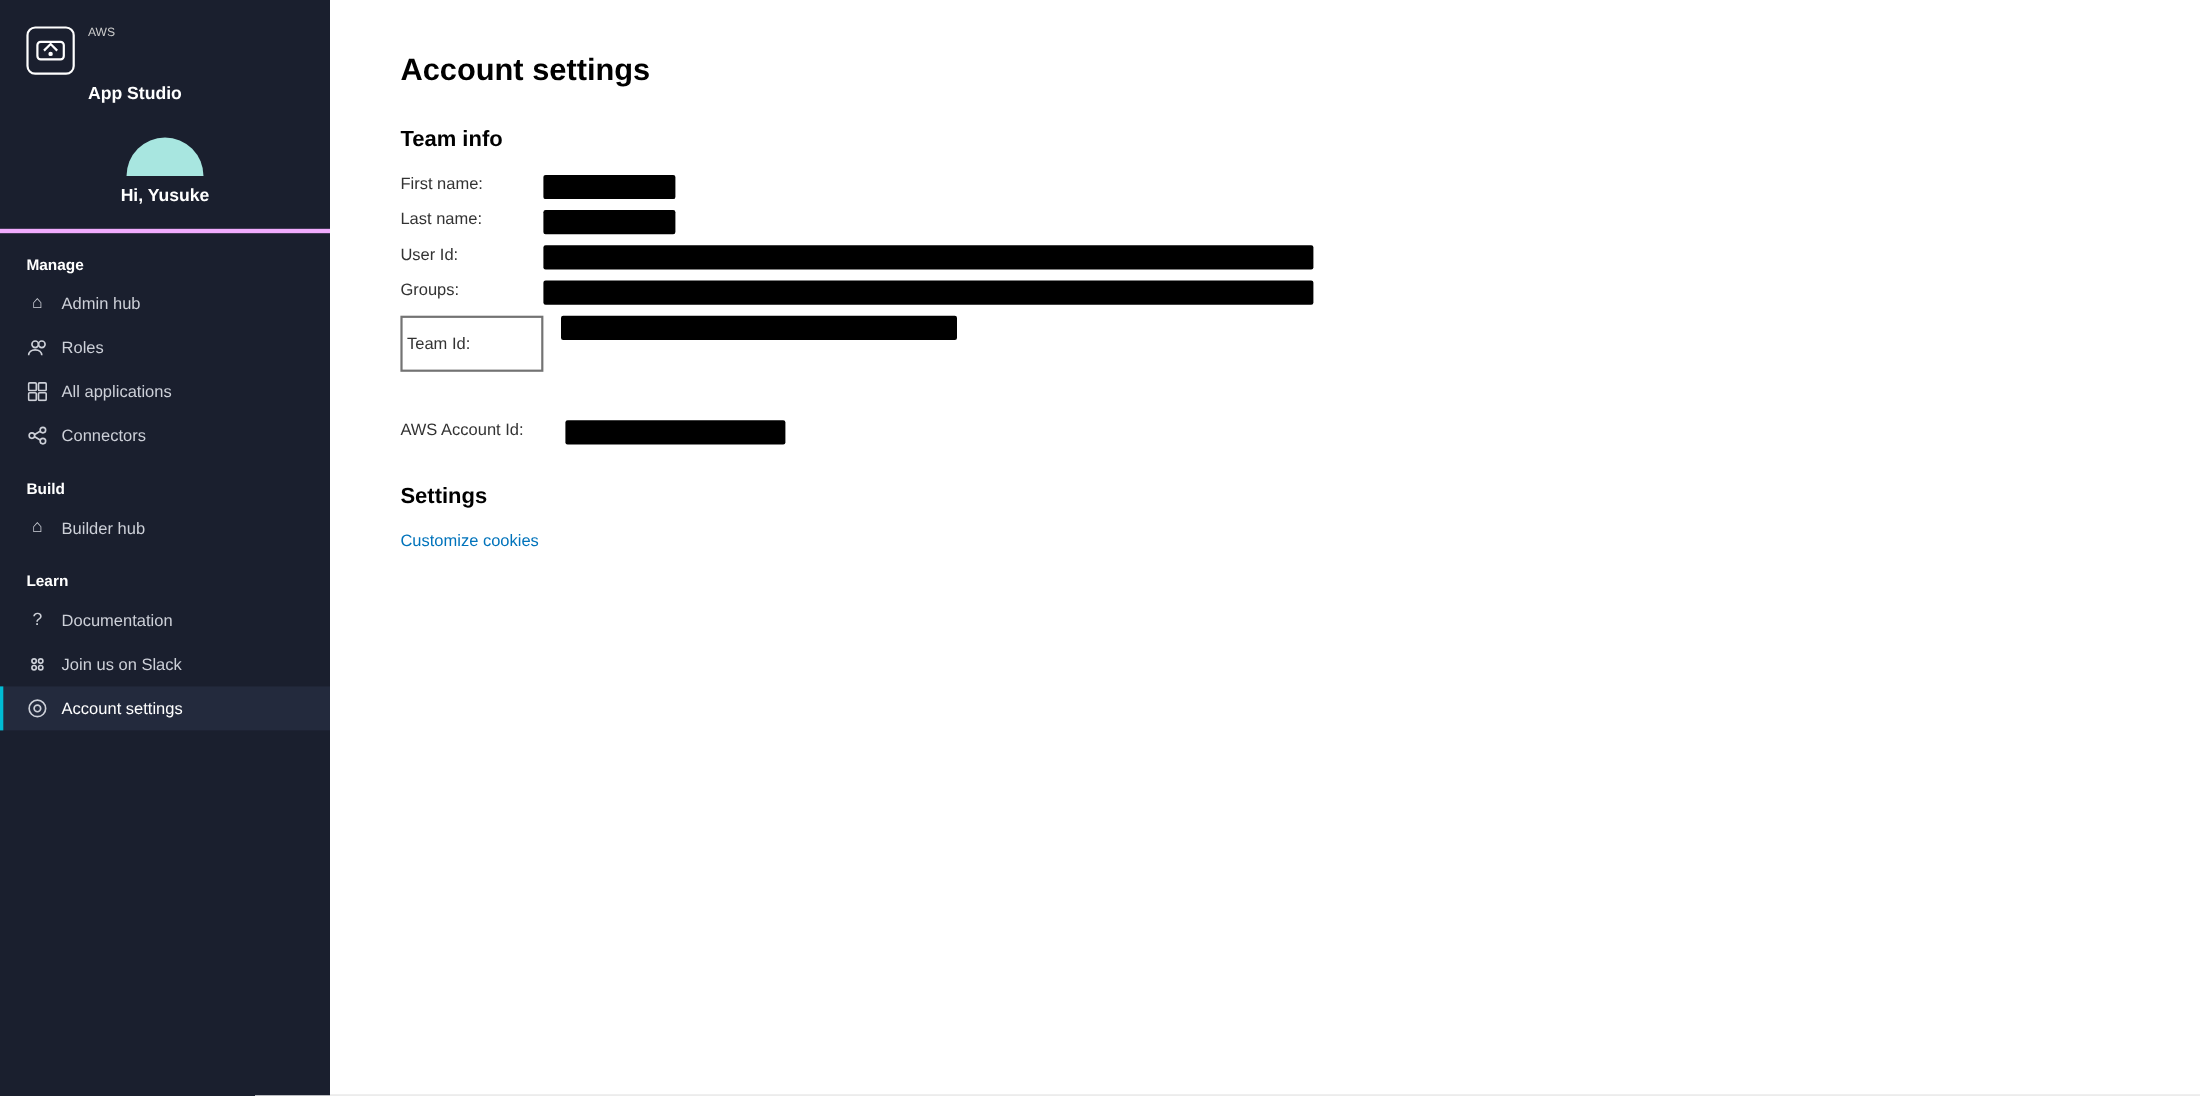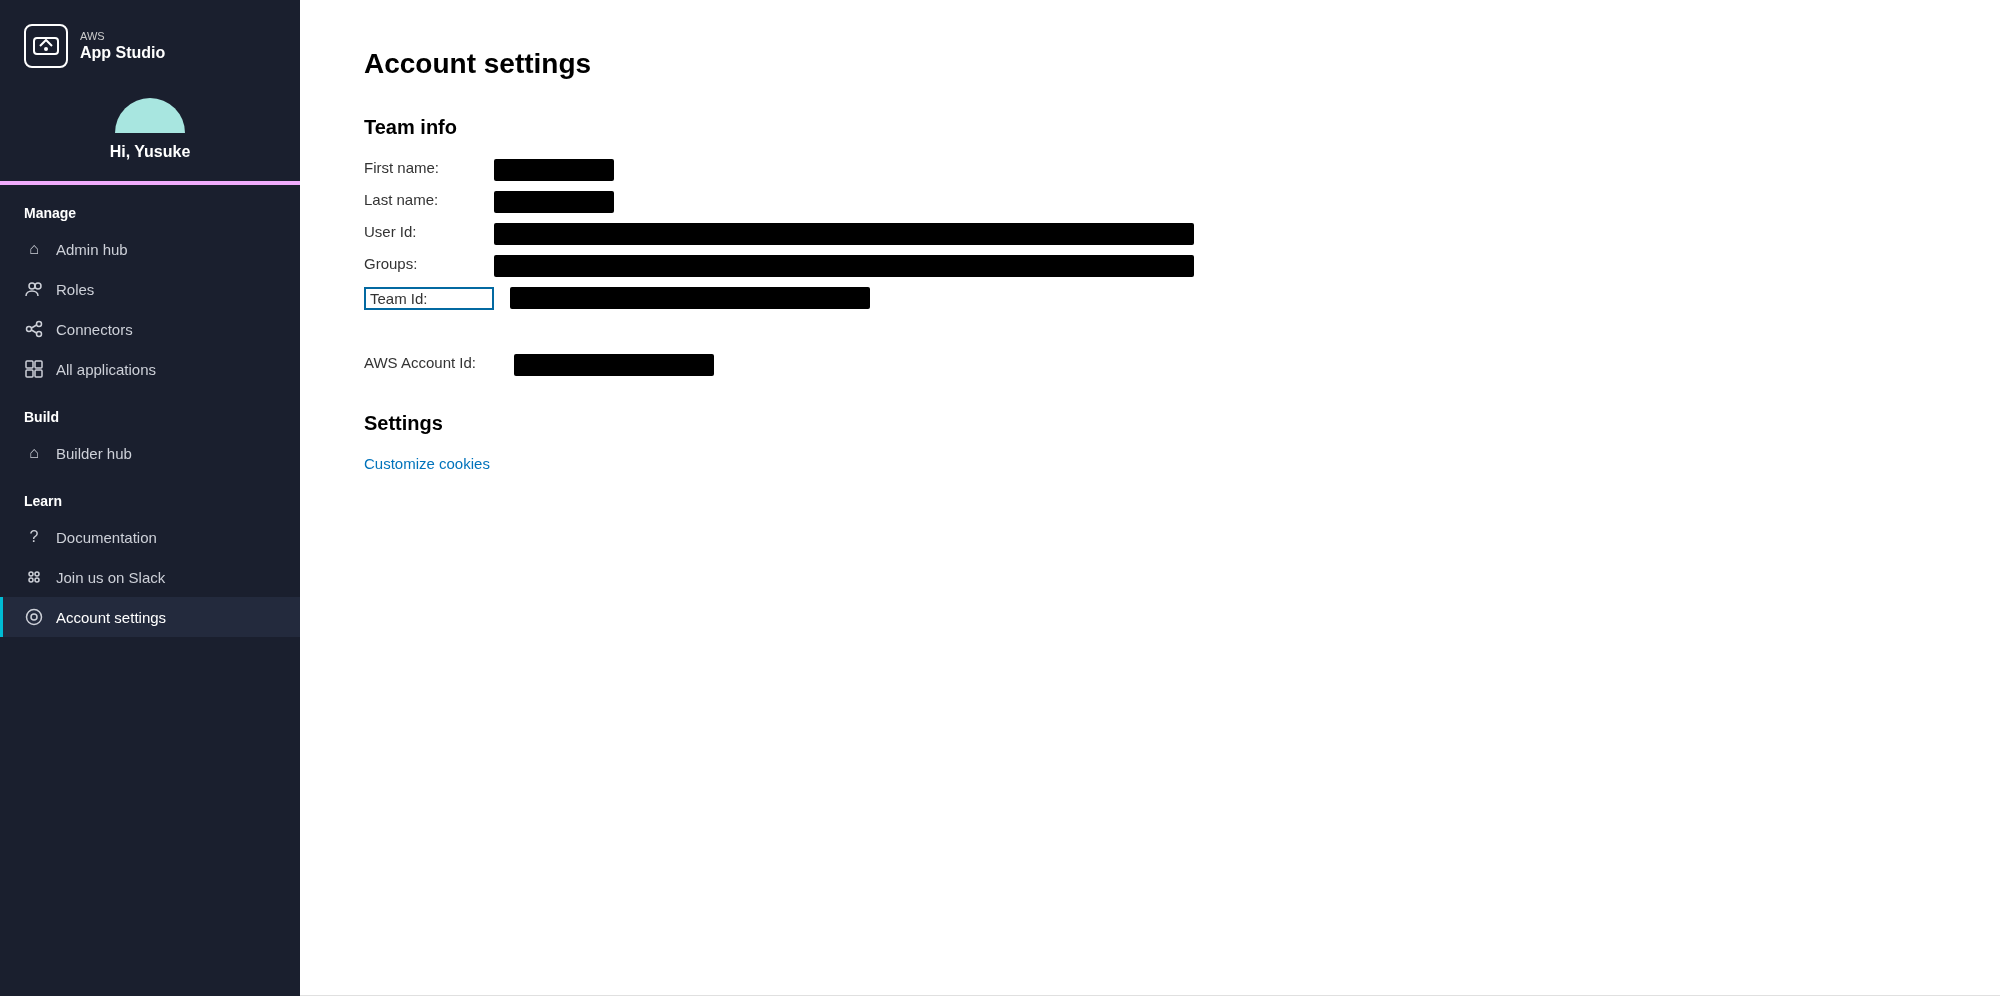--- a/index.html
+++ b/index.html
@@ -13,21 +13,21 @@
       color: #fff;
       display: flex;
       flex-direction: column;
       height: 100vh;
       overflow-y: auto;
       padding-bottom: 20px;
     }
 
     .sidebar-logo {
       display: flex;
-      align-items: center;
+      align-items: flex-start;
       gap: 12px;
       padding: 24px 24px 20px 24px;
     }
 
     .logo-icon {
       width: 44px;
       height: 44px;
       border: 2px solid #fff;
       border-radius: 8px;
       display: flex;
@@ -35,21 +35,21 @@
       justify-content: center;
     }
 
     .logo-text {
       display: flex;
       flex-direction: column;
       line-height: 1.2;
     }
 
     .logo-text .aws { font-size: 11px; color: #ccc; font-weight: 400; }
-    .logo-text .app-studio { font-size: 16px; font-weight: 700; color: #fff; }
+    .logo-text .app-studio { font-size: 16px; font-weight: 700; color: #fff; margin-top: 39px; }
 
     .avatar-section {
       display: flex;
       flex-direction: column;
       align-items: center;
       padding: 10px 0 20px 0;
       border-bottom: 4px solid #f0abfc;
     }
 
     .avatar-circle {
@@ -209,42 +209,42 @@
         <circle cx="13" cy="6" r="3" stroke="#cdd0d8" stroke-width="1.5" fill="none"></circle>
         <path d="M1 16c0-3 2.5-5 6-5s6 2 6 5" stroke="#cdd0d8" stroke-width="1.5" fill="none"></path>
       </svg>
     </span>
     <span>Roles</span>
   </div>
 
   <div class="sidebar-item">
     <span class="icon">
       <svg width="18" height="18" viewBox="0 0 18 18" fill="none">
+        <rect x="1" y="1" width="7" height="7" rx="1" stroke="#cdd0d8" stroke-width="1.5" fill="none"></rect>
+        <rect x="10" y="1" width="7" height="7" rx="1" stroke="#cdd0d8" stroke-width="1.5" fill="none"></rect>
+        <rect x="1" y="10" width="7" height="7" rx="1" stroke="#cdd0d8" stroke-width="1.5" fill="none"></rect>
+        <rect x="10" y="10" width="7" height="7" rx="1" stroke="#cdd0d8" stroke-width="1.5" fill="none"></rect>
+      </svg>
+    </span>
+    <span>All applications</span>
+  </div>
+
+  <div class="sidebar-item">
+    <span class="icon">
+      <svg width="18" height="18" viewBox="0 0 18 18" fill="none">
         <circle cx="4" cy="9" r="2.5" stroke="#cdd0d8" stroke-width="1.5" fill="none"></circle>
         <circle cx="14" cy="4" r="2.5" stroke="#cdd0d8" stroke-width="1.5" fill="none"></circle>
         <circle cx="14" cy="14" r="2.5" stroke="#cdd0d8" stroke-width="1.5" fill="none"></circle>
         <line x1="6.5" y1="8" x2="11.5" y2="5" stroke="#cdd0d8" stroke-width="1.5"></line>
         <line x1="6.5" y1="10" x2="11.5" y2="13" stroke="#cdd0d8" stroke-width="1.5"></line>
       </svg>
     </span>
     <span>Connectors</span>
   </div>
 
-  <div class="sidebar-item">
-    <span class="icon">
-      <svg width="18" height="18" viewBox="0 0 18 18" fill="none">
-        <rect x="1" y="1" width="7" height="7" rx="1" stroke="#cdd0d8" stroke-width="1.5" fill="none"></rect>
-        <rect x="10" y="1" width="7" height="7" rx="1" stroke="#cdd0d8" stroke-width="1.5" fill="none"></rect>
-        <rect x="1" y="10" width="7" height="7" rx="1" stroke="#cdd0d8" stroke-width="1.5" fill="none"></rect>
-        <rect x="10" y="10" width="7" height="7" rx="1" stroke="#cdd0d8" stroke-width="1.5" fill="none"></rect>
-      </svg>
-    </span>
-    <span>All applications</span>
-  </div>
-
   <div class="sidebar-section-label">Build</div>
 
   <div class="sidebar-item">
     <span class="icon">⌂</span>
     <span>Builder hub</span>
   </div>
 
 
   <div class="sidebar-section-label">Learn</div>
 
@@ -298,21 +298,21 @@
     <span class="info-row-label">User Id:</span>
     <span class="info-value-redacted redacted-long"></span>
   </div>
 
   <div class="info-row">
     <span class="info-row-label">Groups:</span>
     <span class="info-value-redacted redacted-medium"></span>
   </div>
 
   <div class="info-row">
-    <span class="info-row-label" style="border: 2px solid #0369a1; padding: 1px 4px; display: inline-block;">
+    <span class="info-row-label" style="border: 2px solid #737373; padding: 15px 4px; display: inline-block;">
       <span>Team Id:</span>
     </span>
     <span class="info-value-redacted redacted-teamid" style="margin-left: 16px;"></span>
   </div>
 
   <div class="info-row" style="margin-bottom: 36px; margin-top: 44px;">
     <span class="info-row-label" style="min-width: 150px;">AWS Account Id:</span>
     <span class="info-value-redacted redacted-awsid"></span>
   </div>
 

